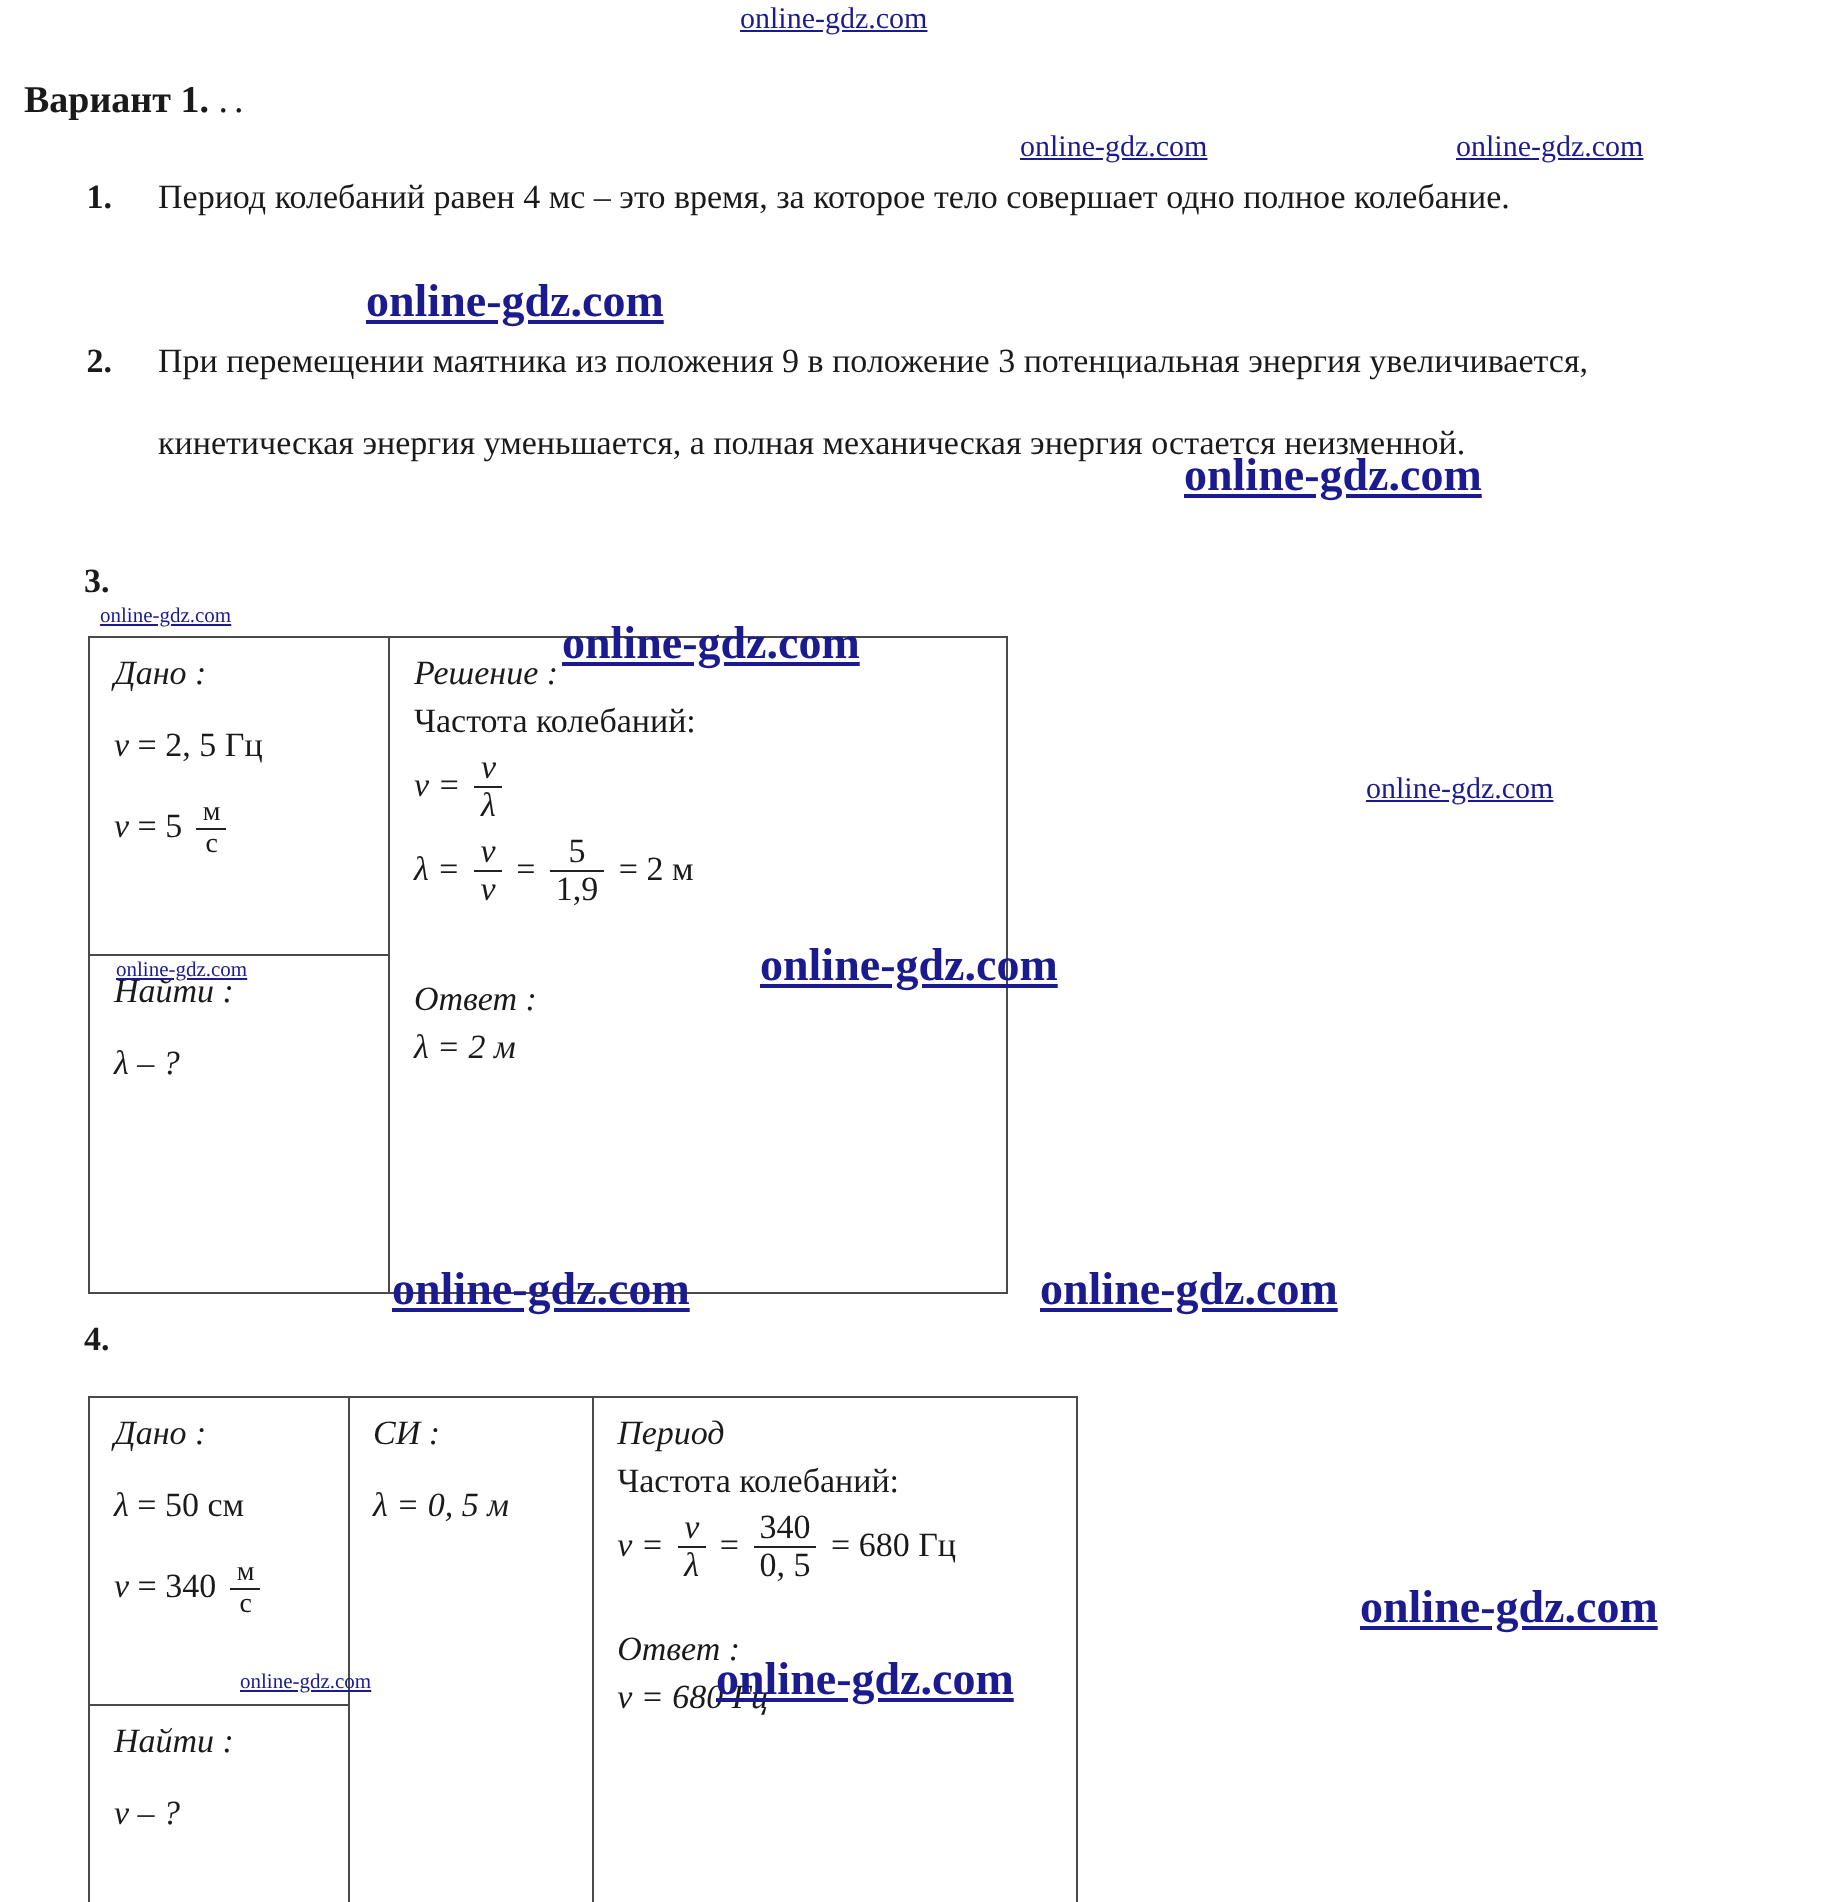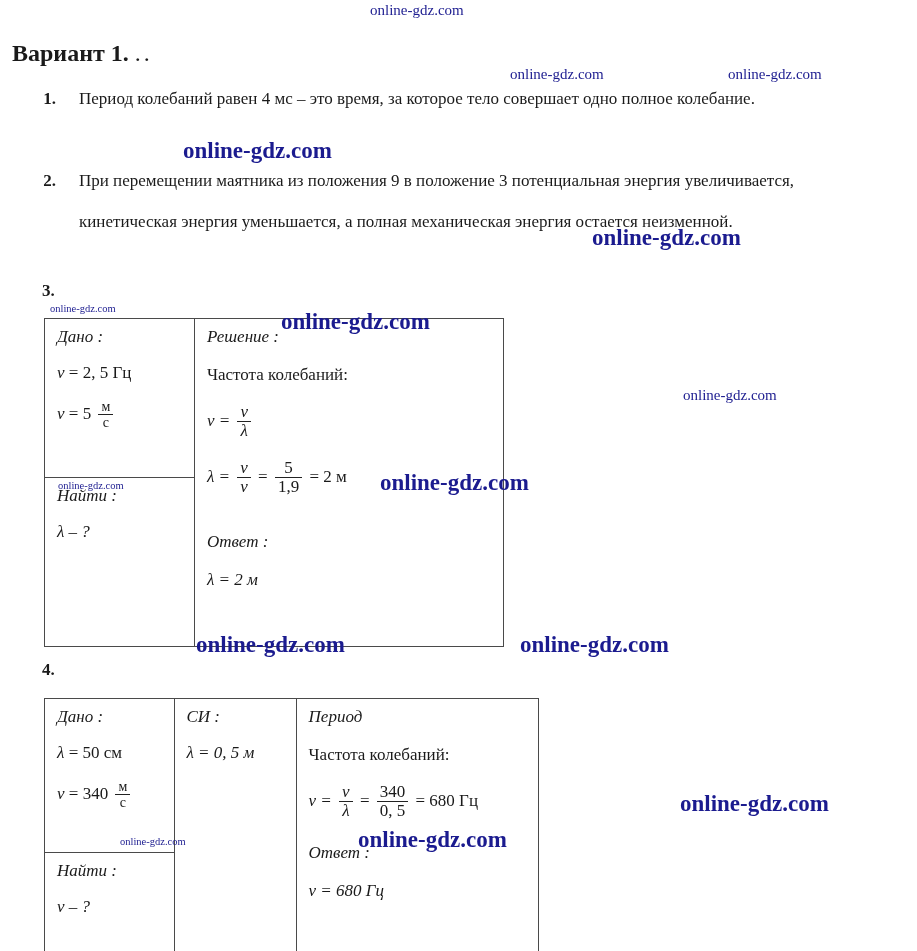--- a/index.html
+++ b/index.html
@@ -16,31 +16,32 @@
     overflow: hidden;
   }
 
   
   .wm {
     position: absolute;
     color: #1b1b8f;
     font-family: "Liberation Serif", serif;
     white-space: nowrap;
     pointer-events: none;
+    text-decoration: underline;
   }
   .wm.big   { font-size: 23px; font-weight: bold; }
   .wm.mid   { font-size: 15px; }
   .wm.small { font-size: 10.5px; }
 
   
   .variant-title {
     position: absolute;
     left: 12px;
     top: 40px;
-    font-size: 24px;
+    font-size: 19px;
     font-weight: bold;
   }
   .variant-title .dots {
     font-weight: normal;
     letter-spacing: 3px;
   }
 
   
   .item {
     position: absolute;
@@ -80,21 +81,21 @@
   }
   .cap {
     font-style: italic;
     font-family: "Liberation Serif", serif;
   }
   .given-line {
     margin-top: 16px;
     white-space: nowrap;
   }
   .mathline {
-    margin-top: 18px;
+    margin-top: 4px;
     white-space: nowrap;
   }
   .it { font-style: italic; }
 
   
   .frac {
     display: inline-block;
     vertical-align: middle;
     text-align: center;
     line-height: 1.08;

